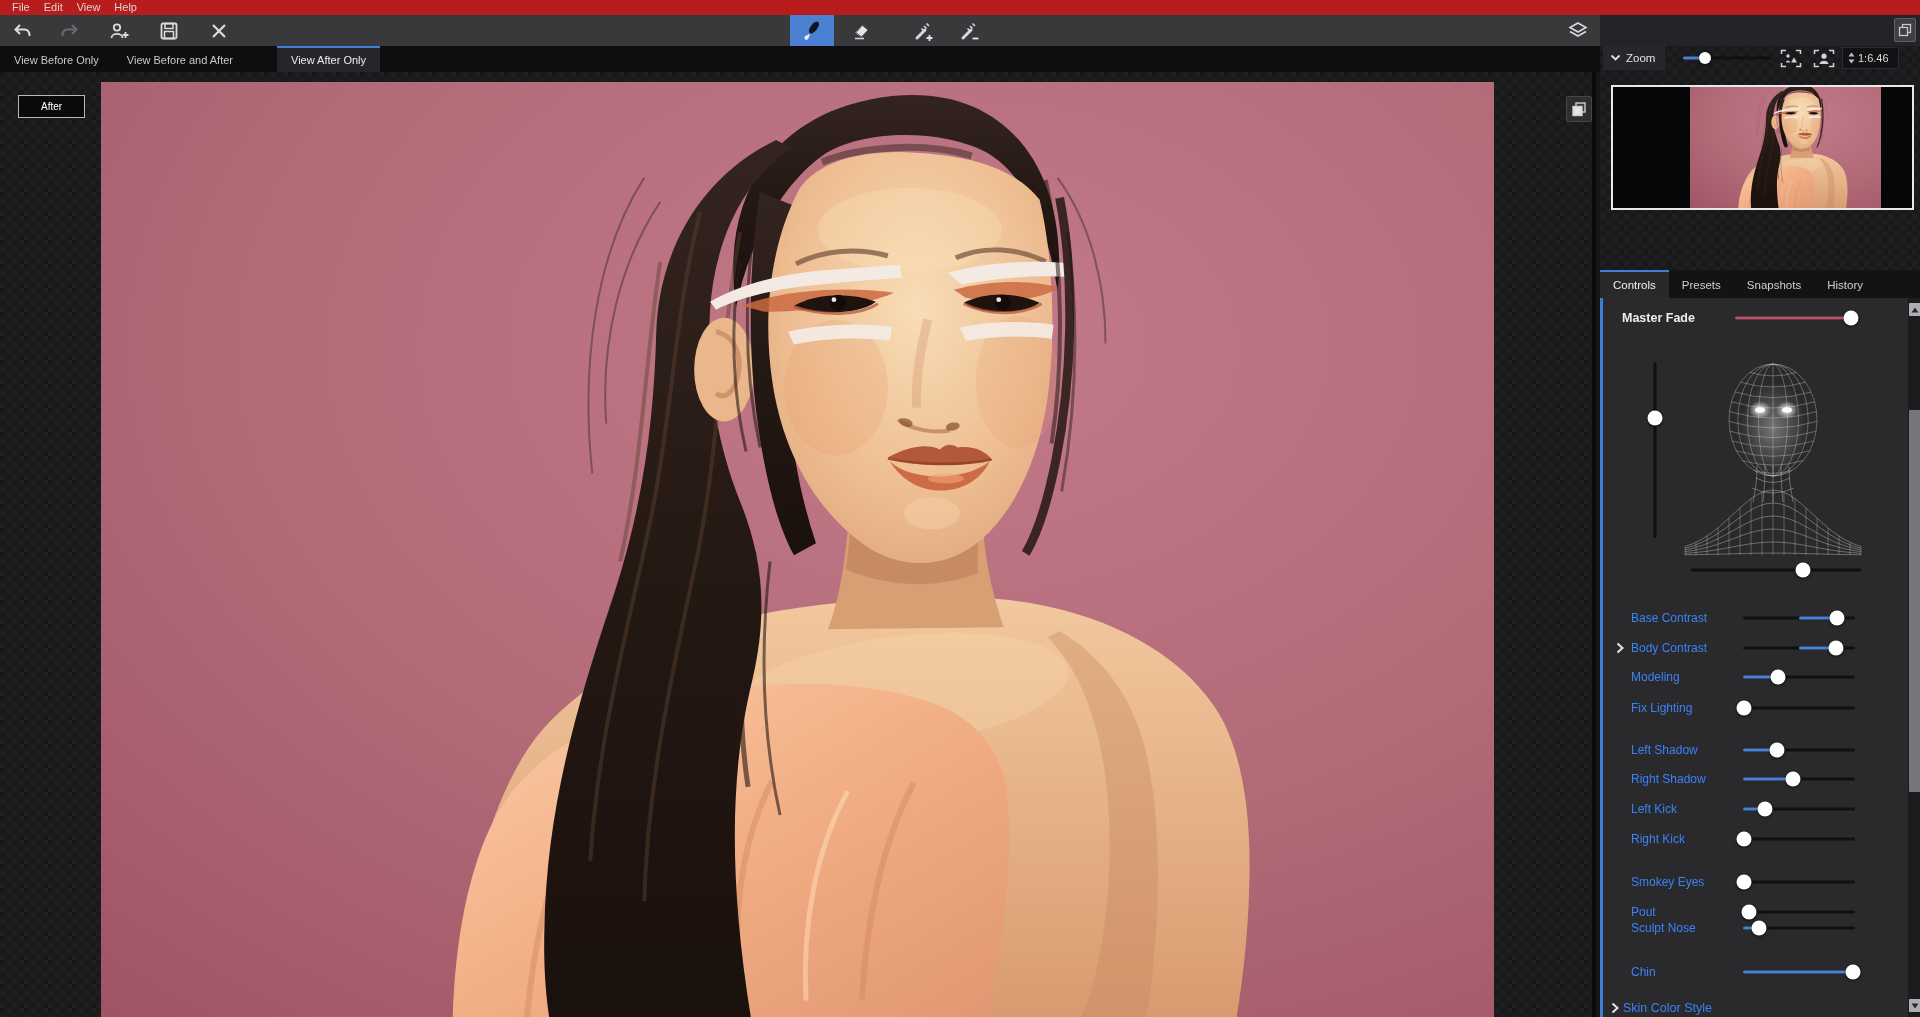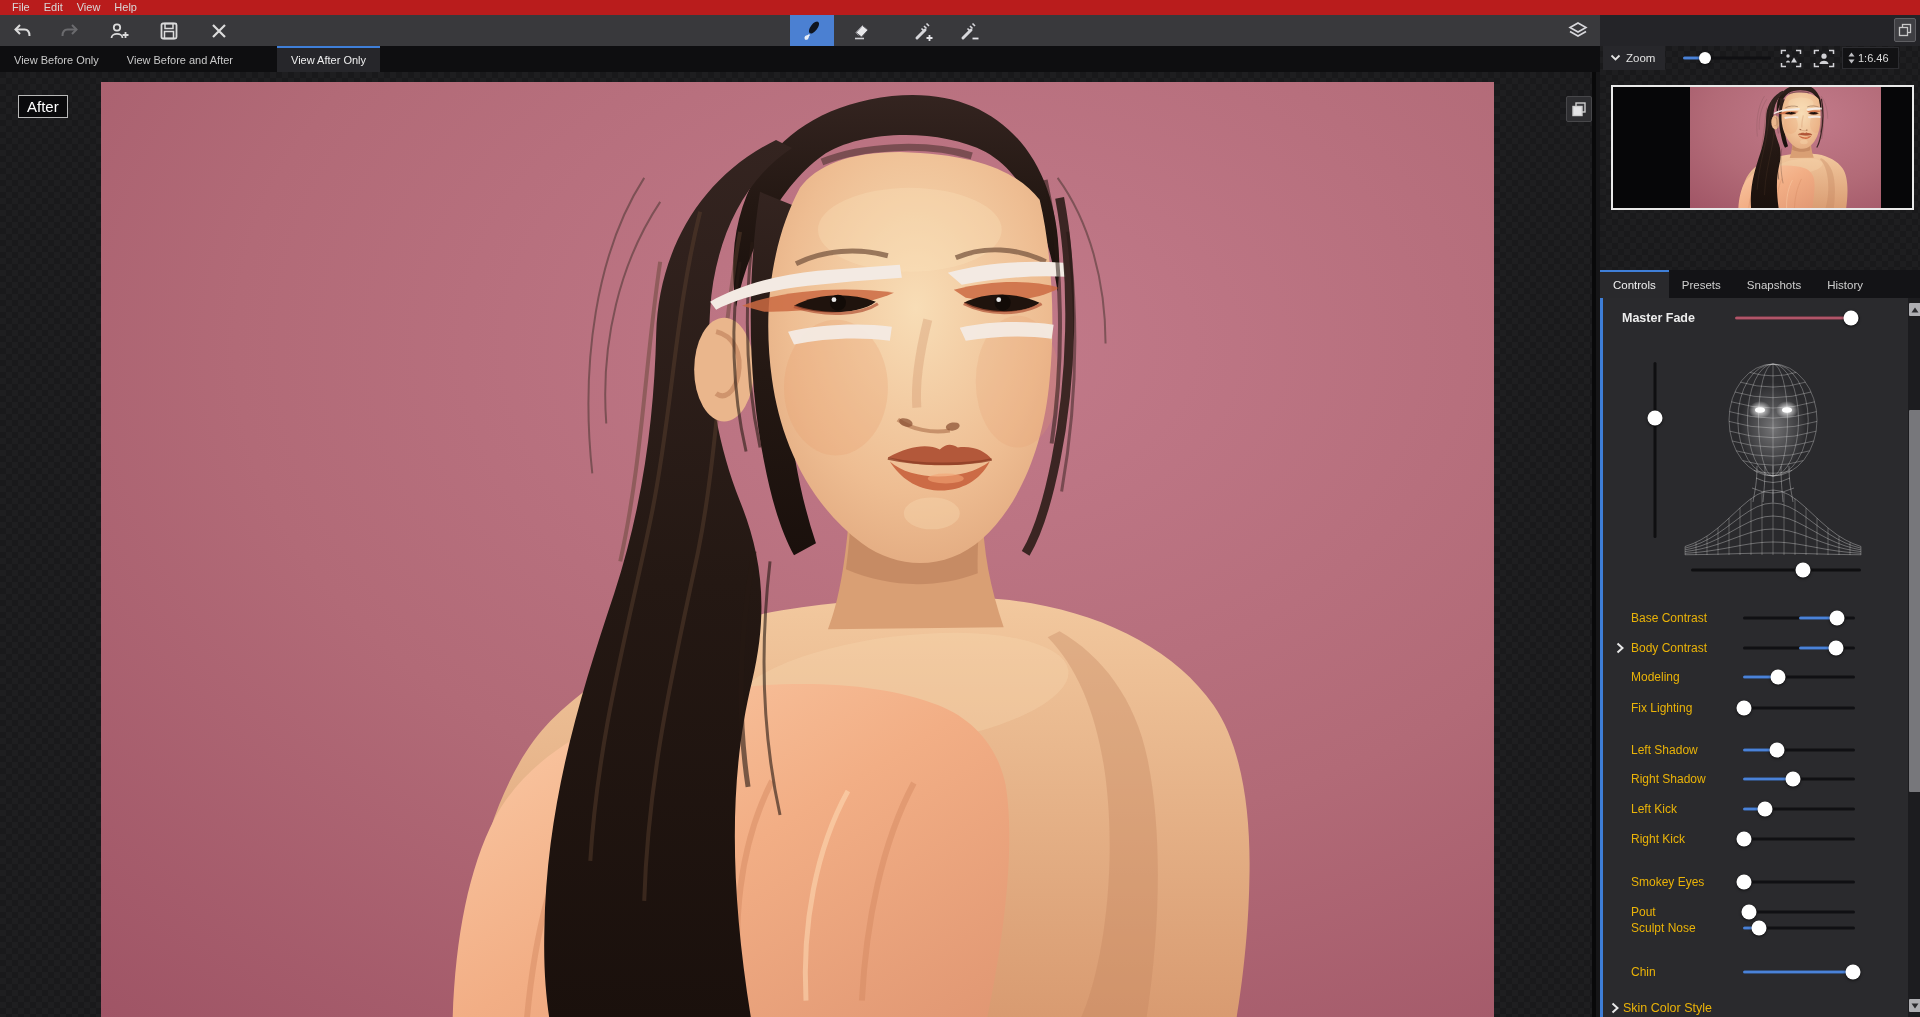--- a/index.html
+++ b/index.html
@@ -21,37 +21,37 @@
   .panelheader{left:1600px;top:15px;width:320px;height:31px;background:#242428;z-index:20;}
   .winbtn{position:absolute;right:4px;top:3px;width:22px;height:24px;background:#3f3f43;border:1px solid #5f5f63;border-radius:2px;display:flex;align-items:center;justify-content:center;}
 
   
   .viewtabs{left:0;top:46px;width:1600px;height:26px;background:#0e0e10;display:flex;z-index:20;}
   .vtab{font-size:11px;color:#c9c9c9;padding:0 14px;display:flex;align-items:center;border-top:2px solid transparent;height:26px;}
   .vtab.active{background:#26262a;color:#efefef;border-top:2px solid #3f7fd8;margin-left:30px;}
 
   
   .canvas{left:0;top:72px;width:1596px;height:945px;border-right:4px solid #09090a;}
-  .after-badge{left:18px;top:23px;background:#0a0a0c;border:1px solid #b9b9b9;color:#fff;font-size:15px;padding:3px 8px;line-height:15px;}
+  .after-badge{left:18px;top:23px;background:#0a0a0c;border:1px solid #b9b9b9;color:#fff;font-size:10px;padding:3px 22px;line-height:15px;}
   .compare-btn{left:1566px;top:24px;width:26px;height:26px;background:#2e2e31;border:1px solid #47474a;border-radius:2px;display:flex;align-items:center;justify-content:center;}
 
   
   .rightpanel{left:1600px;top:15px;width:320px;height:1002px;}
   .zoomrow{position:absolute;left:0;top:31px;width:320px;height:24px;}
   .zoomlabel{position:absolute;left:3px;top:0;height:24px;background:#27272b;display:flex;align-items:center;gap:5px;padding:0 10px 0 7px;font-size:11.5px;color:#e2e2e2;}
   .zratio{position:absolute;left:242px;top:1px;width:57px;height:22px;background:#121214;border:1px solid #2c2c30;display:flex;align-items:center;gap:3px;padding:0 5px;font-size:11px;color:#dedede;}
   .fitbtn{position:absolute;top:2px;width:24px;height:20px;display:flex;align-items:center;justify-content:center;}
   .navigator{position:absolute;left:11px;top:70px;width:303px;height:125px;background:#060608;border:2px solid #e9e9e9;}
   .paneltabs{position:absolute;left:0;top:255px;width:320px;height:28px;background:#131316;display:flex;}
   .ptab{font-size:11.5px;color:#cfcfcf;padding:0 13px;display:flex;align-items:center;border-top:2px solid transparent;height:28px;}
   .ptab.active{background:#29292c;color:#f0f0f0;border-top:2px solid #3f7fd8;}
   .controls{position:absolute;left:0;top:283px;width:320px;height:719px;background:#2a2a2d;border-left:3px solid #3e7ed7;overflow:hidden;padding-left:8px;}
 
   .ctl-row{position:absolute;left:0;width:305px;height:20px;line-height:20px;}
-  .ctl-label{position:absolute;left:28px;font-size:12px;color:#eab308;white-space:nowrap;}
+  .ctl-label{position:absolute;left:28px;font-size:12px;color:#3b82f6;white-space:nowrap;}
   .ctl-label.bold{font-weight:bold;left:19px;font-size:12.5px;color:#ededed;}
   .chev{position:absolute;left:11px;top:4px;width:12px;height:12px;}
   .slider{position:absolute;height:20px;}
   .track{position:absolute;left:0;right:0;top:50%;height:3px;transform:translateY(-50%);background:#101013;border-radius:2px;}
   .fill{position:absolute;top:50%;height:3px;transform:translateY(-50%);background:#4a82d8;border-radius:2px;}
   .fill.pink{background:#b15569;}
   .thumb{position:absolute;top:50%;width:15px;height:15px;border-radius:50%;background:#fff;transform:translate(-50%,-50%);box-shadow:0 1px 3px rgba(0,0,0,.65);}
   .vslider{position:absolute;width:20px;}
   .vtrack{position:absolute;top:0;bottom:0;left:50%;width:3px;transform:translateX(-50%);background:#0f0f11;border-radius:2px;}
   .vthumb{position:absolute;left:50%;width:15px;height:15px;border-radius:50%;background:#fff;transform:translate(-50%,-50%);box-shadow:0 1px 3px rgba(0,0,0,.65);}

